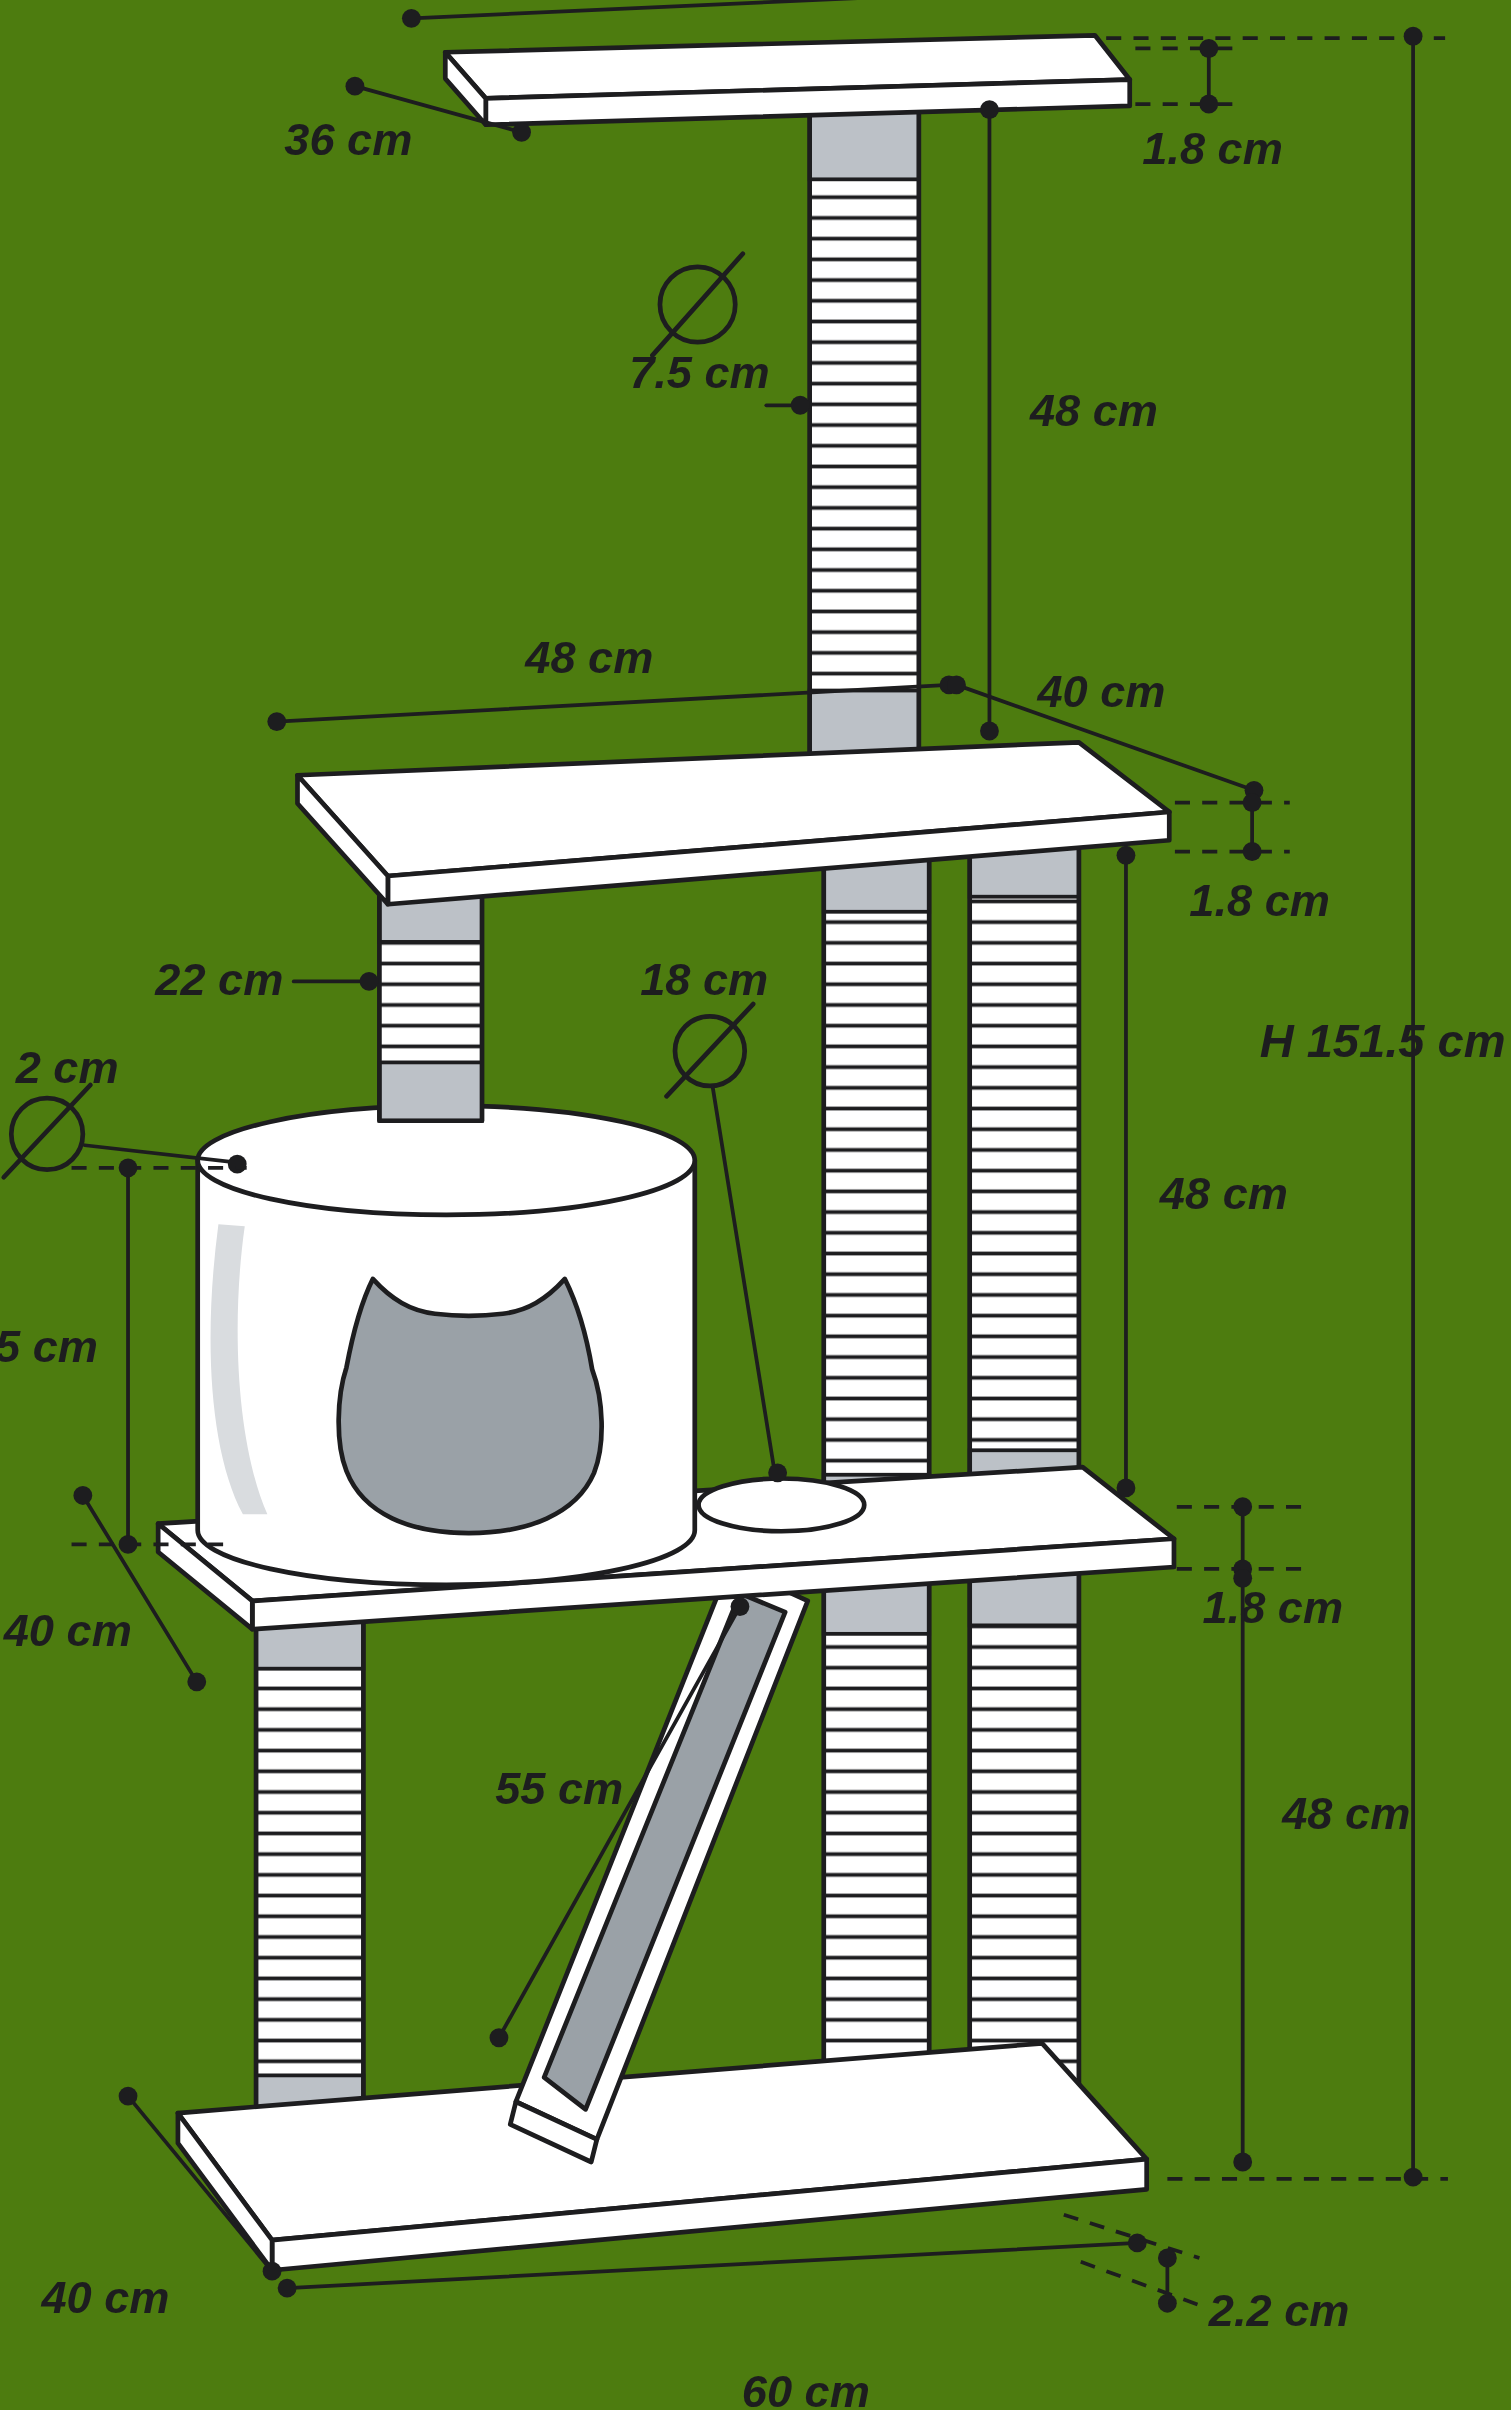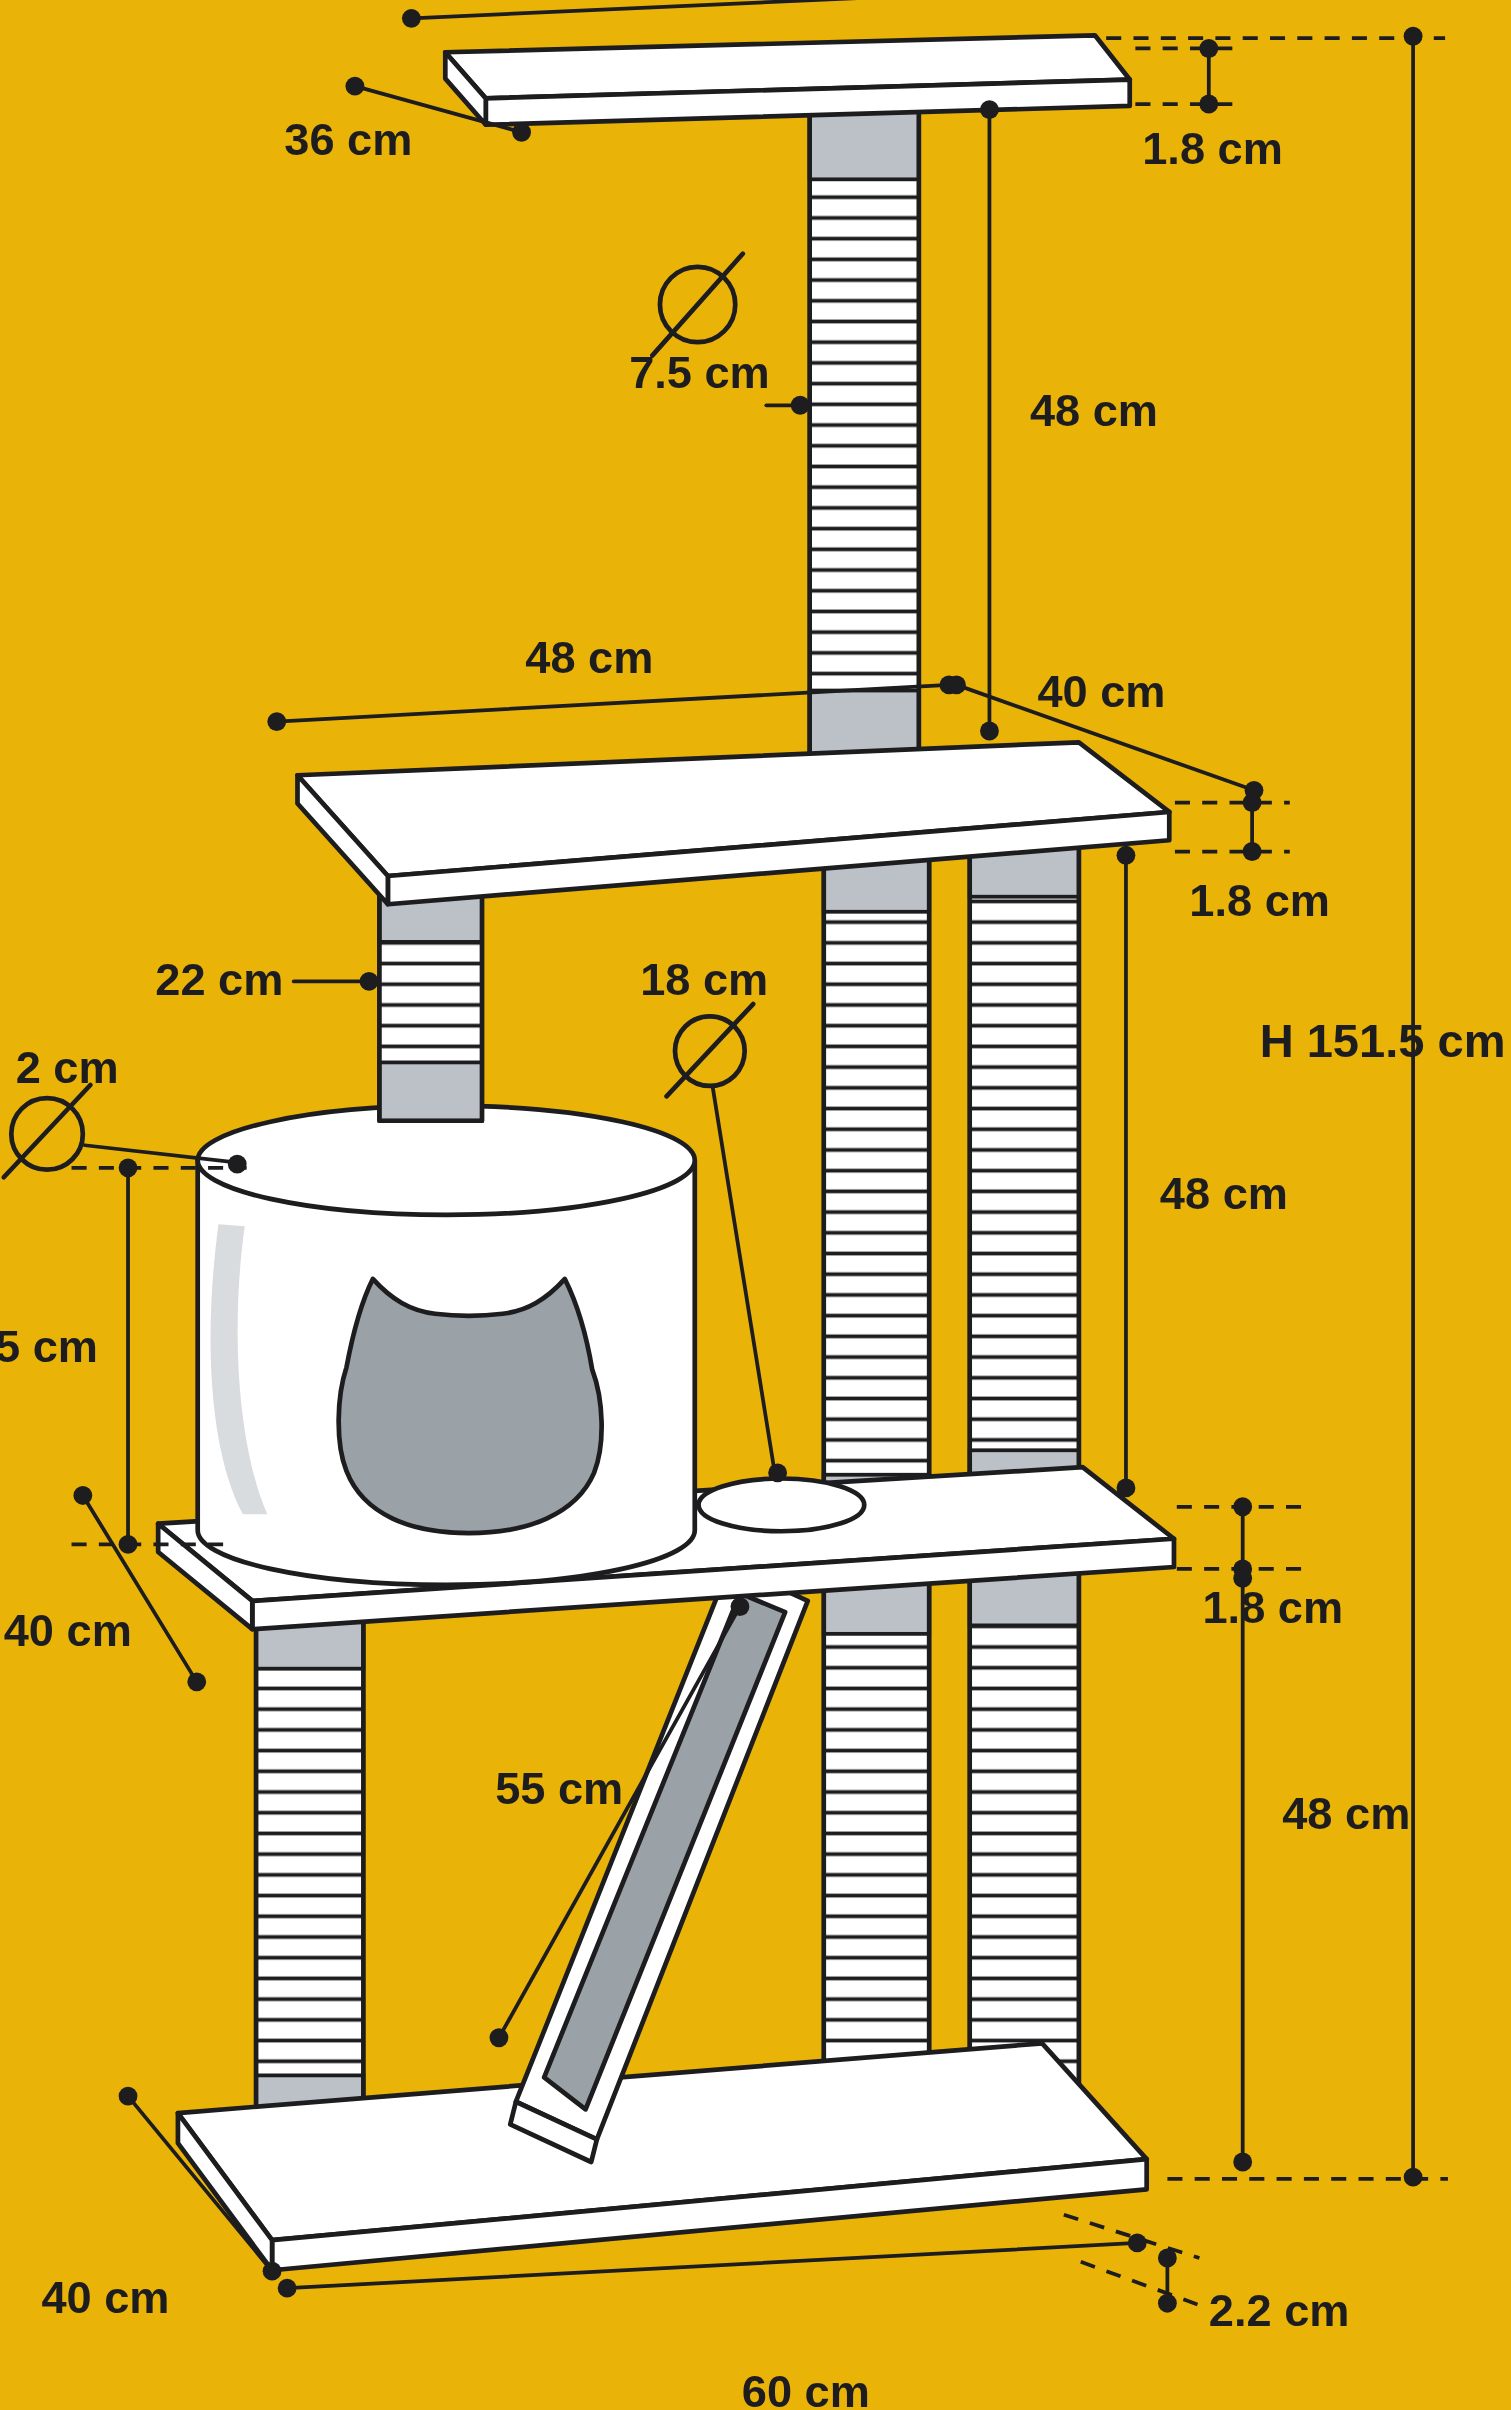--- a/index.html
+++ b/index.html
@@ -1,16 +1,16 @@
 <!DOCTYPE html>
 <html style="font-size:15px"><head>
 <meta charset="utf-8">
 <style>
   html,body{margin:0;padding:0;background:#ffffff;}
-  .page{width:1511px;height:2411px;position:relative;background:#eab308;overflow:hidden;}
+  .page{width:1511px;height:2411px;position:relative;background:#4d7c0f;overflow:hidden;font-style:italic;}
   .face{fill:#ffffff;stroke:#1d1d1f;stroke-width:5;stroke-linejoin:round;}
   .cap{fill:#bcc1c7;stroke:#1d1d1f;stroke-width:4;}
   .sisal{fill:url(#sisal);}
   .postfill{fill:#ffffff;}
   .postline{fill:none;stroke:#1d1d1f;stroke-width:5;stroke-linejoin:round;}
   .dark{fill:#9aa1a7;stroke:#1d1d1f;stroke-width:5;stroke-linejoin:round;}
   .shadow{fill:#d9dcdf;stroke:none;}
   .dim{stroke:#1d1d1f;stroke-width:4;fill:none;stroke-linecap:round;}
   .dimb{stroke:#1d1d1f;stroke-width:5;fill:none;stroke-linecap:round;}
   .dash{stroke:#1d1d1f;stroke-width:4;fill:none;stroke-dasharray:16 13;stroke-linecap:butt;}

